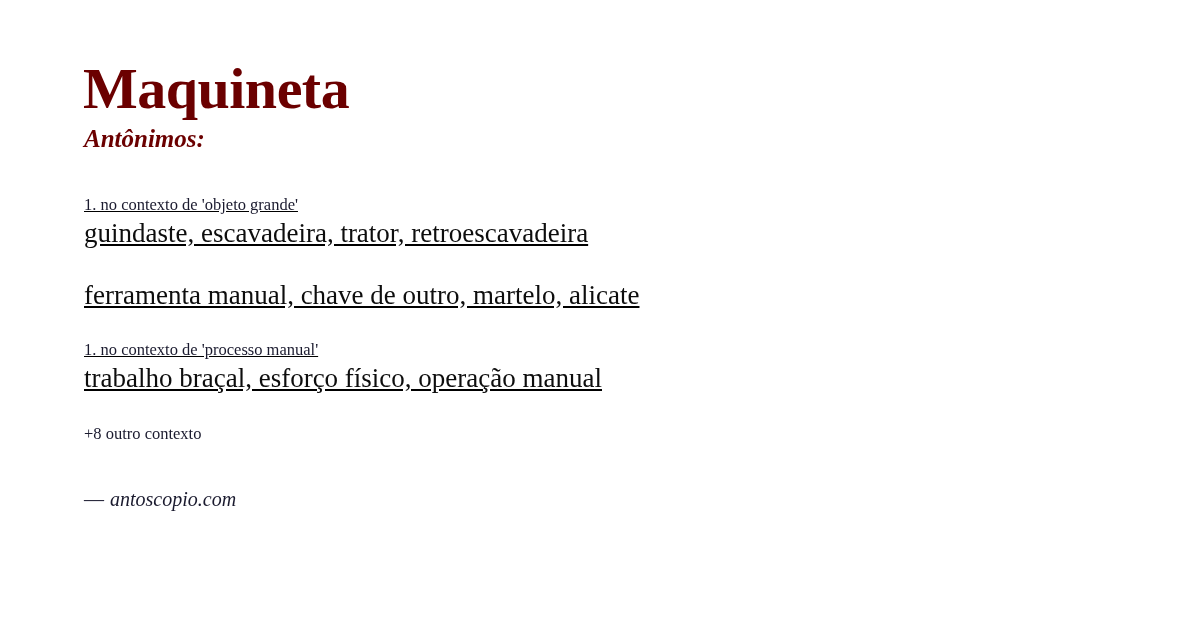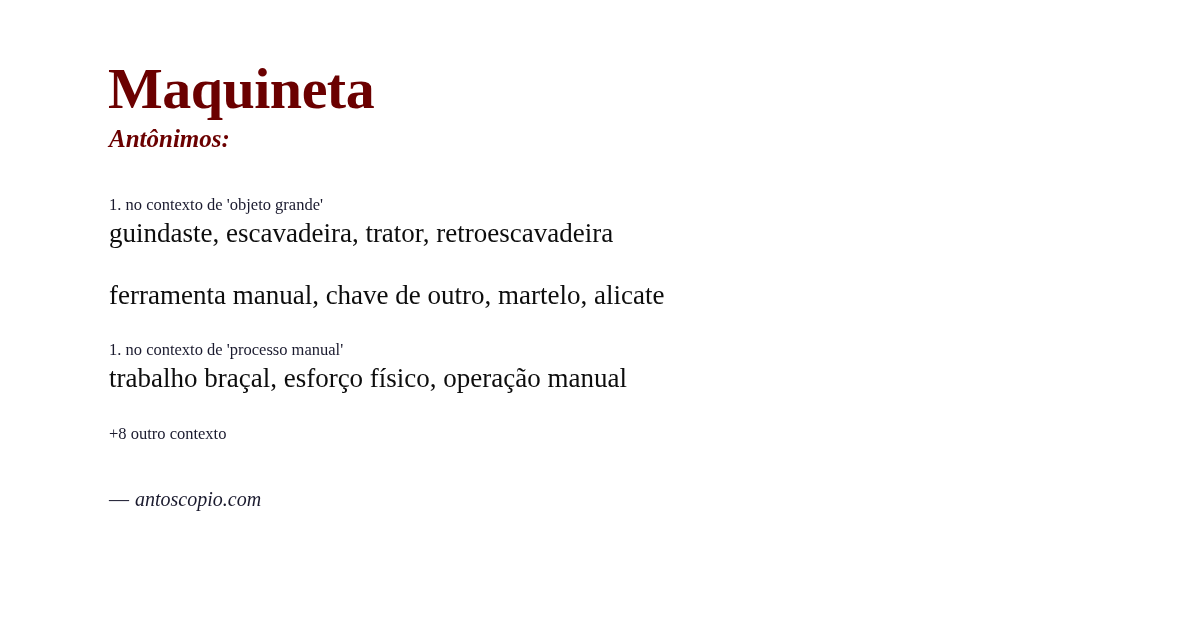--- a/index.html
+++ b/index.html
@@ -12,40 +12,41 @@
     background: #ffffff;
     font-family: "Liberation Serif", "DejaVu Serif", serif;
     color: #000000;
     overflow: hidden;
   }
   .page {
     position: relative;
     width: 1126px;
     height: 628px;
     box-sizing: border-box;
-    padding: 58px 140px 0 108px;
+    padding: 58px 140px 0 83px;
   }
   .title {
     font-size: 58px;
     font-weight: bold;
     color: #6b0000;
     line-height: 1.06;
     letter-spacing: -0.5px;
     margin: 0;
   }
   .subtitle {
     font-size: 25px;
     font-weight: bold;
     font-style: italic;
     color: #6b0000;
     margin: 6px 0 0 1px;
     line-height: 1.1;
   }
   .senses {
     margin-top: 42px;
+    text-decoration: underline;
   }
   .sense {
     margin-bottom: 28px;
   }
   .sense-context {
     font-size: 16.5px;
     color: #1a1a2e;
     line-height: 1.2;
     margin: 0 0 2px 1px;
   }

